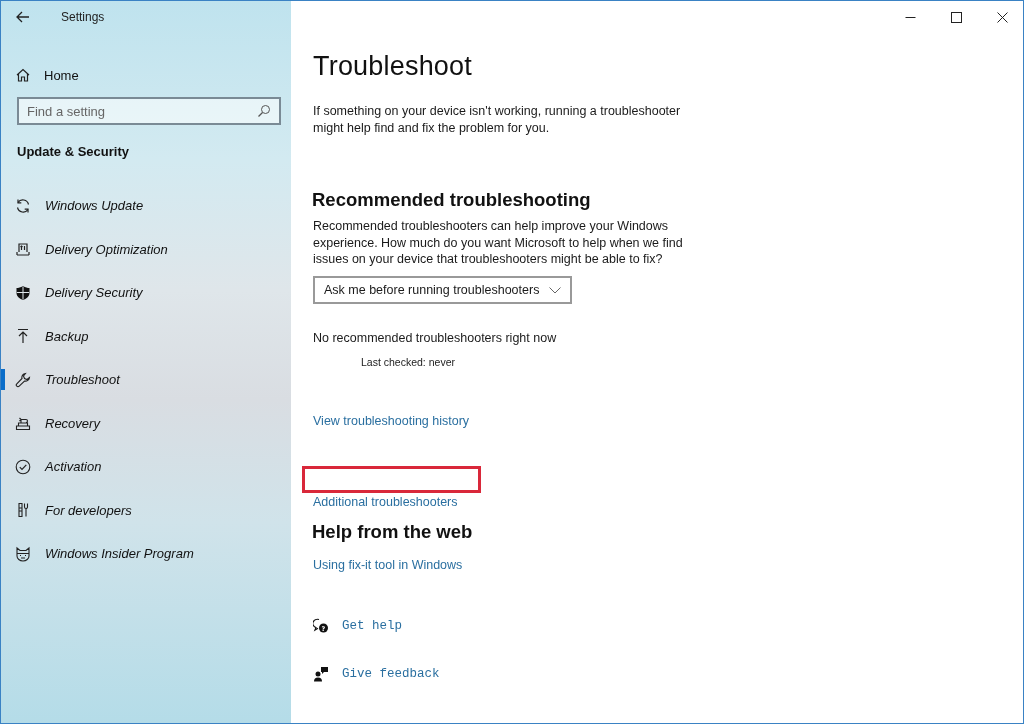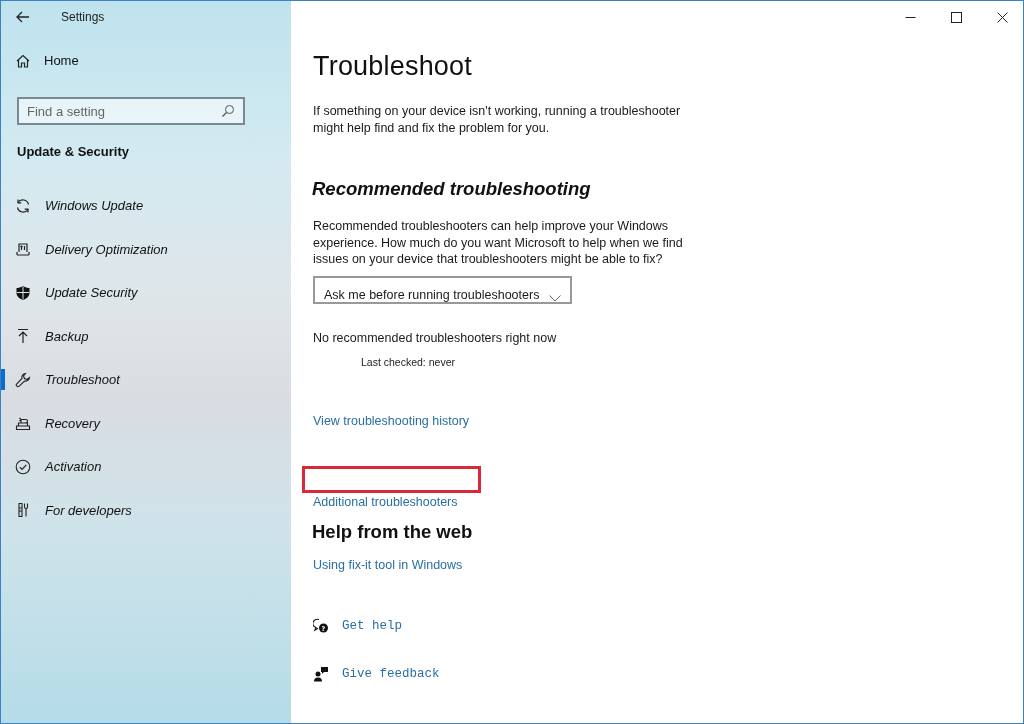--- a/index.html
+++ b/index.html
@@ -23,26 +23,26 @@
     position: absolute; left: 0; top: 0; height: 32px; width: 290px;
     display: flex; align-items: center;
   }
   .back-btn {
     width: 44px; height: 32px; display: flex; align-items: center; justify-content: center;
     font-size: 16px; color: #222; cursor: pointer;
   }
   .app-title { font-size: 12px; color: #222; margin-left: 16px; }
   .home {
     position: absolute; left: 0; top: 52px; height: 30px; width: 290px;
-    display: flex; align-items: flex-start; cursor: pointer;
+    display: flex; align-items: flex-end; cursor: pointer;
   }
   .home .icon { width: 44px; display: flex; justify-content: center; margin-left: 0; }
   .home .label { font-size: 13px; color: #111; margin-left: -1px; }
   .search {
-    position: absolute; left: 16px; top: 96px; width: 228px; height: 28px;
+    position: absolute; left: 16px; top: 96px; width: 264px; height: 28px;
     border: 2px solid #7a8a95; background: rgba(255,255,255,0.55);
     display: flex; align-items: center; padding: 0 8px;
   }
   .search input {
     flex: 1; border: none; background: transparent; outline: none;
     font-family: "Liberation Sans", sans-serif; font-size: 13px; color: #333;
   }
   .search input::placeholder { color: #666; }
   .search .icon { width: 14px; height: 14px; }
   .section-title {
@@ -64,21 +64,21 @@
     cursor: pointer; color: #222;
   }
   .page-title {
     position: absolute; left: 22px; top: 50px; font-size: 27px; font-weight: normal; color: #111;
     letter-spacing: 0.2px;
   }
   .p { position: absolute; left: 22px; font-size: 12.5px; color: #1a1a1a; line-height: 16.5px; }
   .h2 { position: absolute; left: 21px; font-size: 18.5px; color: #111; }
   .dropdown {
     position: absolute; left: 22px; top: 275px; width: 259px; height: 28px;
-    border: 2px solid #999; display: flex; align-items: flex-end; padding: 0 9px;
+    border: 2px solid #999; display: flex; align-items: center; padding: 0 9px;
     font-size: 12.5px; color: #1a1a1a; cursor: pointer; justify-content: space-between;
   }
   .small { position: absolute; left: 22px; top: 355px; font-size: 10.5px; color: #222; margin-left: 48px; }
   .link { position: absolute; font-size: 12.5px; color: #2a6fa0; cursor: pointer; }
   .highlight-box {
     position: absolute; left: 11px; top: 465px; width: 179px; height: 27px;
     border: 3px solid #d9283a;
   }
   .help-row { position: absolute; left: 22px; display: flex; align-items: center; cursor: pointer; }
   .help-row .icon { width: 29px; display: flex; }
@@ -136,21 +136,21 @@
         </span>
         <span class="label">Delivery Optimization</span>
       </div>
       <div class="nav-item">
         <span class="icon">
           <svg width="16" height="16" viewBox="0 0 16 16">
               <path d="M8 1 C5.5 2.5 3.5 3 1.5 3 V8 C1.5 11.5 5 14 8 15 C11 14 14.5 11.5 14.5 8 V3 C12.5 3 10.5 2.5 8 1Z" fill="#111"></path>
               <path d="M8 1.5 V14.5 M1.8 7.5 H14.2" stroke="#dfe6ea" stroke-width="1"></path>
             </svg>
         </span>
-        <span class="label">Update Security</span>
+        <span class="label">Delivery Security</span>
       </div>
       <div class="nav-item">
         <span class="icon">
           <svg width="16" height="16" viewBox="0 0 16 16">
               <path d="M3 1.5 H13 M8 15 V4 M4 8 L8 4 L12 8" fill="none" stroke="#222" stroke-width="1.2"></path>
             </svg>
         </span>
         <span class="label">Backup</span>
       </div>
       <div class="nav-item selected">
@@ -179,20 +179,29 @@
         <span class="label">Activation</span>
       </div>
       <div class="nav-item">
         <span class="icon">
           <svg width="16" height="16" viewBox="0 0 16 16">
               <path d="M4 1.5 V14.5 H7 V1.5 Z M9.5 1.5 V5 A1.5 1.5 0 0 0 12.5 5 V1.5 M11 6.5 V14.5" fill="none" stroke="#222" stroke-width="1.1"></path>
               <path d="M4 6 H7 M4 9 H7" stroke="#222" stroke-width="1"></path>
             </svg>
         </span>
         <span class="label">For developers</span>
+      </div>
+      <div class="nav-item">
+        <span class="icon">
+          <svg width="16" height="16" viewBox="0 0 16 16">
+              <path d="M2 2 L5 4.5 H11 L14 2 V10 A6 5 0 0 1 2 10 Z" fill="none" stroke="#222" stroke-width="1.1"></path>
+              <path d="M2 7.5 H14 M5 9.5 H6 M10 9.5 H11 M6 12 H10" stroke="#222" stroke-width="1.1"></path>
+            </svg>
+        </span>
+        <span class="label">Windows Insider Program</span>
       </div>
     </div>
   </div>
 
   <div class="content">
     <div class="winctl">
       <div>
         <svg width="11" height="11" viewBox="0 0 11 11">
             <path d="M0.5 5.5 H10.5" stroke="#222" stroke-width="1"></path>
           </svg>
@@ -206,21 +215,21 @@
         <svg width="11" height="11" viewBox="0 0 11 11">
             <path d="M0.5 0.5 L10.5 10.5 M10.5 0.5 L0.5 10.5" stroke="#222" stroke-width="1"></path>
           </svg>
       </div>
     </div>
 
     <h1 class="page-title">Troubleshoot</h1>
 
     <p class="p" style="top:102px; width:400px;">If something on your device isn't working, running a troubleshooter might help find and fix the problem for you.</p>
 
-    <h2 class="h2" style="top:177px;font-style:italic;">Recommended troubleshooting</h2>
+    <h2 class="h2" style="top:188px;">Recommended troubleshooting</h2>
 
     <p class="p" style="top:217px; width:400px;">Recommended troubleshooters can help improve your Windows experience. How much do you want Microsoft to help when we find issues on your device that troubleshooters might be able to fix?</p>
 
     <div class="dropdown">
       <span>Ask me before running troubleshooters</span>
       <svg width="12" height="7" viewBox="0 0 12 7">
           <path d="M0.5 0.5 L6 6 L11.5 0.5" fill="none" stroke="#666" stroke-width="1"></path>
         </svg>
     </div>
 

